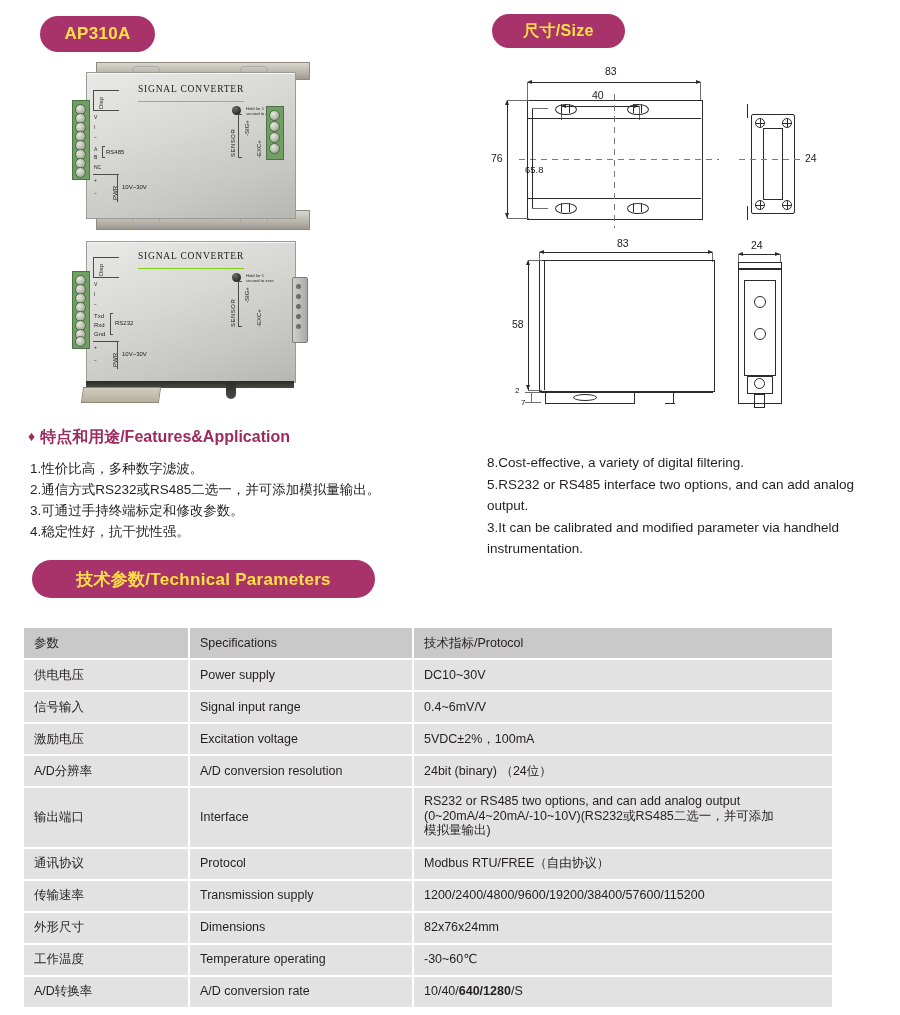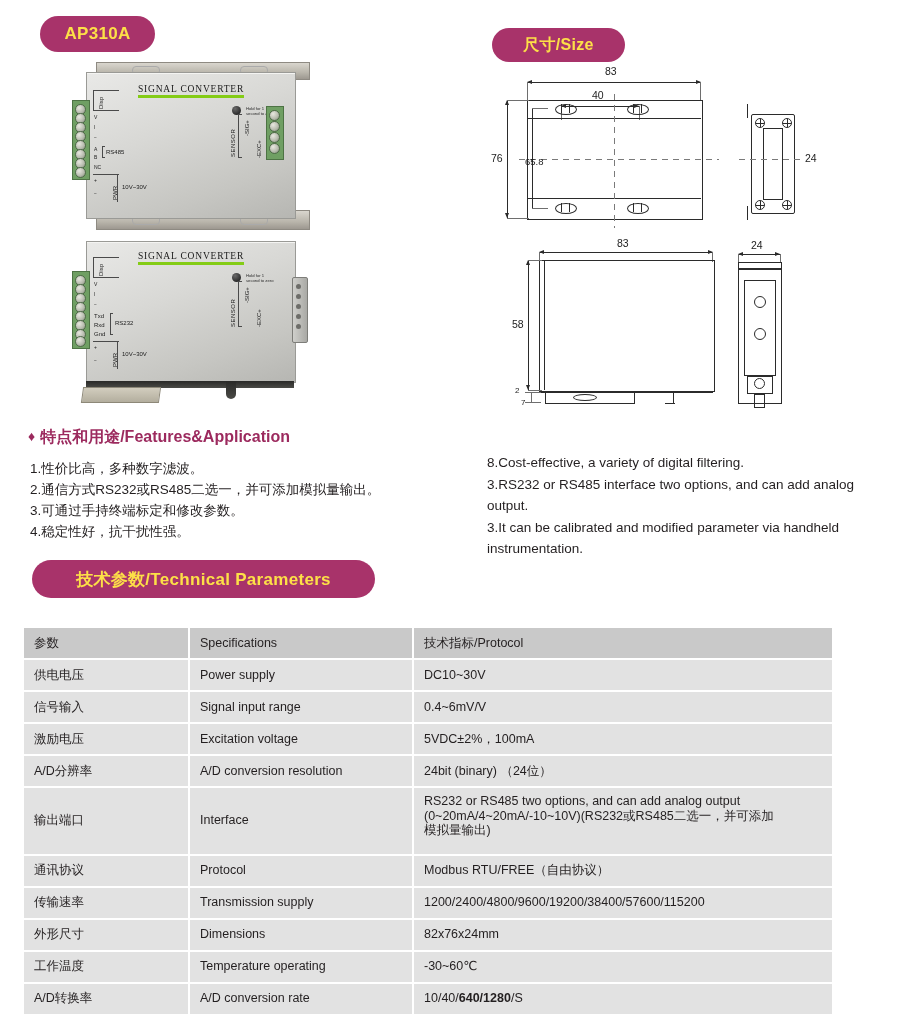--- a/index.html
+++ b/index.html
@@ -16,21 +16,21 @@
   
   .pill{
     display:inline-flex;align-items:center;justify-content:center;
     background:#a8336a;color:#fde047;
     border-radius:999px;
     font-weight:bold;
     letter-spacing:.3px;
     box-sizing:border-box;
   }
   #badge-model{position:absolute;left:40px;top:16px;width:115px;height:36px;font-size:17px;}
-  #badge-size{position:absolute;left:492px;top:28px;width:133px;height:34px;font-size:16px;}
+  #badge-size{position:absolute;left:492px;top:14px;width:133px;height:34px;font-size:16px;}
   #badge-tech{position:absolute;left:32px;top:560px;width:343px;height:38px;font-size:17px;}
 
   
   #features-heading{
     position:absolute;left:28px;top:427px;width:400px;
     font-size:16px;font-weight:bold;color:#9c2a5e;
     white-space:nowrap;
   }
   #features-heading .diamond{font-size:14px;margin-right:5px;vertical-align:1px;}
   #features-cn{
@@ -56,21 +56,21 @@
   #spec-table th,#spec-table td{
     text-align:left;vertical-align:middle;
     padding:5px 8px 5px 10px;
     border-right:2px solid #ffffff;
     border-bottom:2px solid #ffffff;
     font-weight:normal;
     line-height:15px;
   }
   #spec-table thead th{background:#c9c9c9;color:#231f20;height:20px;}
   #spec-table tbody td{background:#e2e2e2;height:20px;}
-  #spec-table td.multi{line-height:14.5px;padding-top:6px;padding-bottom:16px;margin-left:44px;}
+  #spec-table td.multi{line-height:14.5px;padding-top:6px;padding-bottom:9px;margin-left:44px;}
   #spec-table tr td:last-child,#spec-table tr th:last-child{border-right:none;}
   #spec-table tbody tr:last-child td{border-bottom:none;}
   .b{font-weight:bold;}
 
   
   .photo{position:absolute;}
   #photo-rs485{left:60px;top:62px;width:300px;height:175px;}
   #photo-rs232{left:60px;top:237px;width:300px;height:172px;}
   .dev-wrap{position:relative;width:100%;height:100%;}
   .bracket{
@@ -79,21 +79,21 @@
   }
   .dev-body{
     position:absolute;
     background:linear-gradient(160deg,#e9e9e7 0%,#d8d8d5 40%,#c6c6c2 75%,#b6b6b2 100%);
     border:1px solid #9a9a96;
     box-shadow:inset 0 1px 0 #f4f4f2;
   }
   .dev-title{
     position:absolute;font-size:9.5px;letter-spacing:.8px;color:#1a1a1a;
     font-family:"Liberation Serif","DejaVu Serif",serif;
-    border-bottom:3px solid #84cc16;padding-bottom:1px;white-space:nowrap;
+    border-bottom:1px solid #84cc16;padding-bottom:7px;white-space:nowrap;
   }
   .term-green{
     position:absolute;background:#6f9f63;border:1px solid #4d7344;
   }
   .term-green .pin{
     position:absolute;left:2px;width:9px;height:9px;border-radius:50%;
     background:radial-gradient(circle at 35% 32%,#e8e8e0 0%,#b9bdb0 55%,#7d8a75 100%);
     border:1px solid #4f6a49;
   }
   .dsub{
@@ -328,21 +328,21 @@
       <div class="ln v" style="left:12px;top:44px;height:118px;"></div>
       <div class="arrw u" style="left:9.5px;top:44px;"></div>
       <div class="arrw d" style="left:9.5px;top:157px;"></div>
       <div class="ln h thin" style="left:12px;top:44px;width:22px;"></div>
       <div class="ln h thin" style="left:12px;top:162px;width:22px;"></div>
       <div class="dim" style="left:-4px;top:96px;">76</div>
 
       <div class="ln v" style="left:37px;top:52px;height:100px;"></div>
       <div class="ln h thin" style="left:37px;top:52px;width:16px;"></div>
       <div class="ln h thin" style="left:37px;top:152px;width:16px;"></div>
-      <div class="dim" style="left:30px;top:100px;font-size:9.5px;">65.8</div>
+      <div class="dim" style="left:30px;top:108px;font-size:9.5px;">65.8</div>
     </div>
 
     <div>
       <div class="ln v" style="left:252px;top:48px;height:14px;"></div>
       <div class="ln v" style="left:252px;top:150px;height:14px;"></div>
       <div class="rect" style="left:256px;top:58px;width:42px;height:98px;border-radius:2px;"></div>
       <div class="rect" style="left:268px;top:72px;width:18px;height:70px;"></div>
       <div class="screw" style="left:260px;top:62px;width:8px;height:8px;"></div>
       <div class="screw" style="left:287px;top:62px;width:8px;height:8px;"></div>
       <div class="screw" style="left:260px;top:144px;width:8px;height:8px;"></div>
@@ -407,21 +407,21 @@
 
   <div id="features-cn">
     <div>1.性价比高，多种数字滤波。</div>
     <div>2.通信方式RS232或RS485二选一，并可添加模拟量输出。</div>
     <div>3.可通过手持终端标定和修改参数。</div>
     <div>4.稳定性好，抗干扰性强。</div>
   </div>
 
   <div id="features-en">
     <div>8.Cost-effective, a variety of digital filtering.</div>
-    <div>3.RS232 or RS485 interface two options, and can add analog output.</div>
+    <div>5.RS232 or RS485 interface two options, and can add analog output.</div>
     <div>3.It can be calibrated and modified parameter via handheld instrumentation.</div>
   </div>
 
   <table id="spec-table">
     <colgroup>
         <col class="c1">
         <col class="c2">
         <col class="c3">
       </colgroup>
     <thead>

